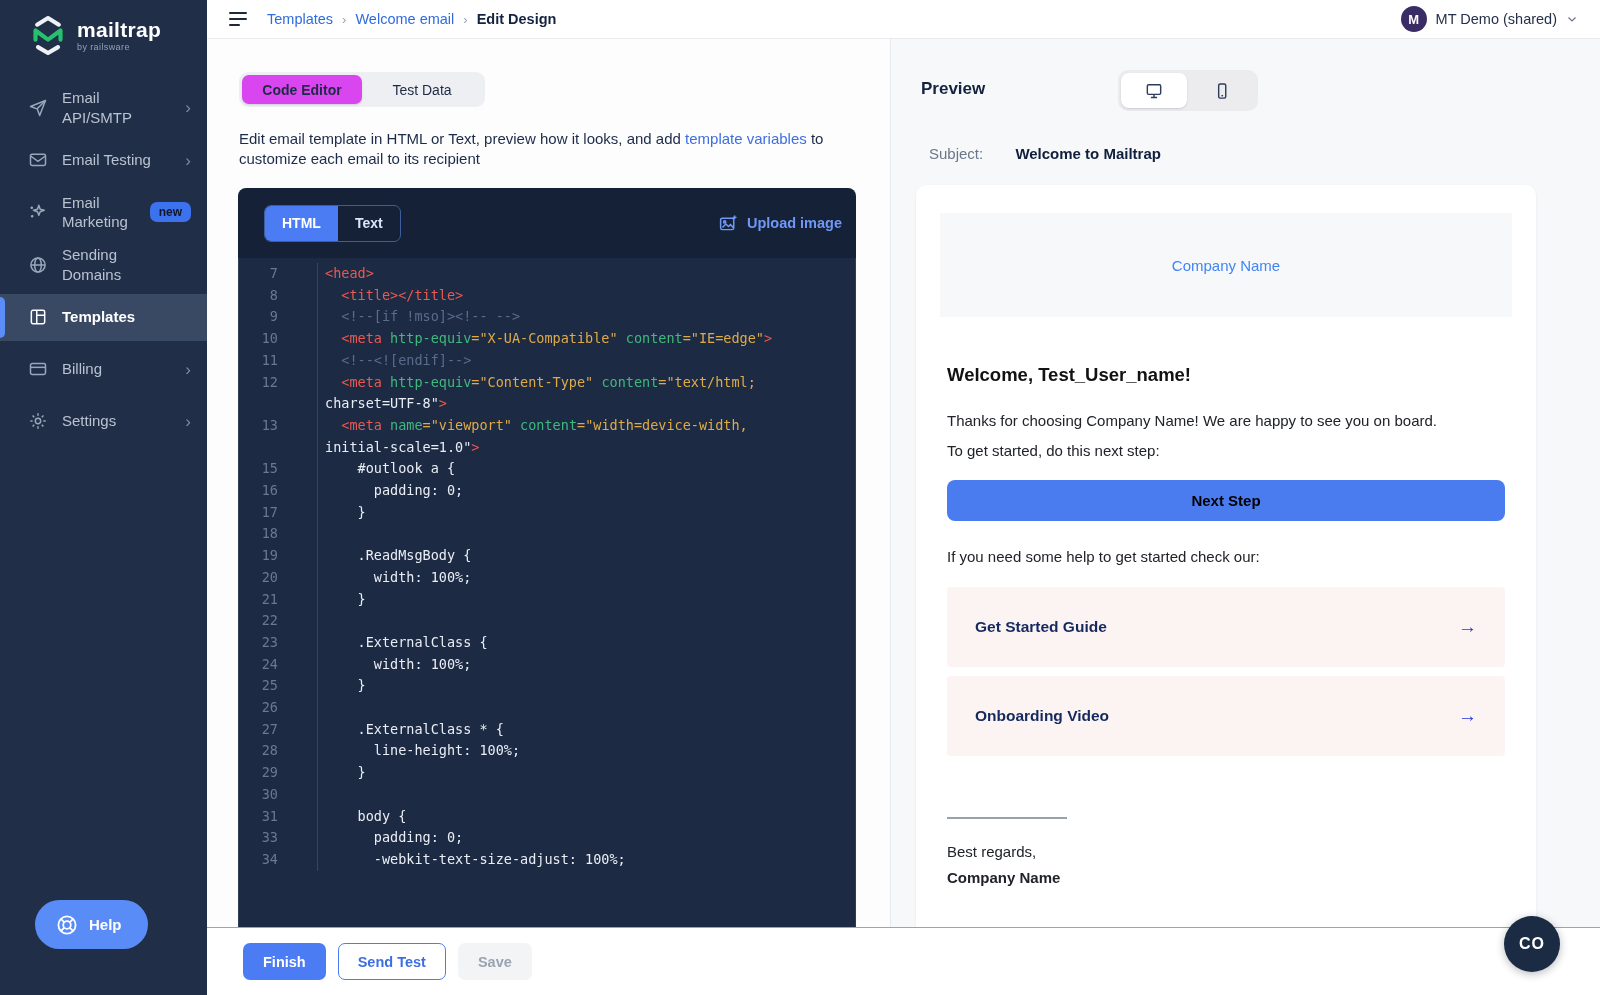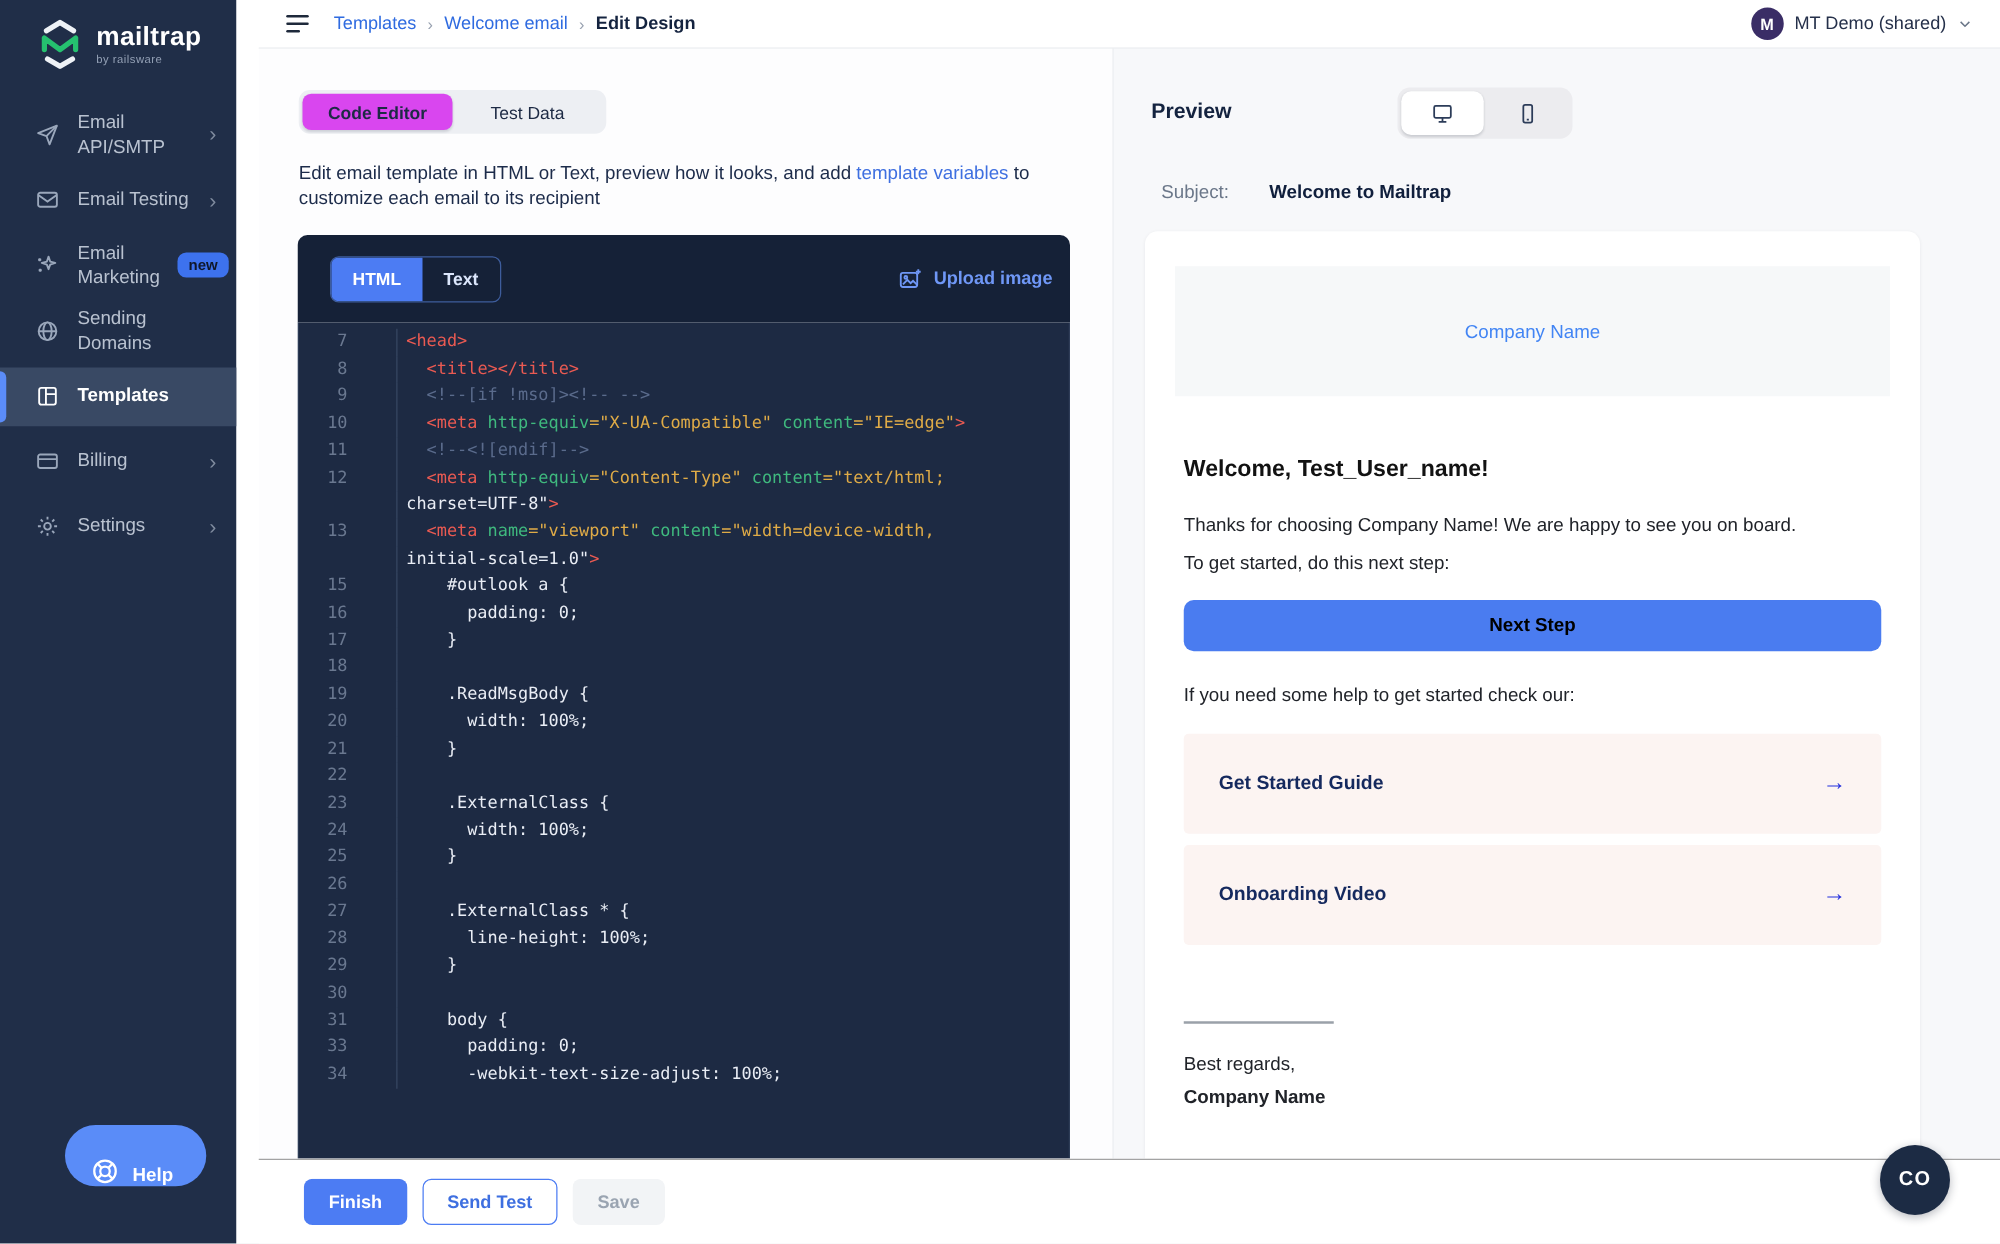--- a/index.html
+++ b/index.html
@@ -1,40 +1,40 @@
 <!DOCTYPE html>
 <html><head>
 <meta charset="utf-8">
 <style>
   * { margin:0; padding:0; box-sizing:border-box; }
   html,body { background:#e9ebee; }
   .app { position:relative; width:1600px; height:995px; background:#fff; overflow:hidden;
          font-family:"Liberation Sans", sans-serif; color:#1c2b4a; }
 
   
-  .sidebar { position:absolute; left:0; top:0; width:189px; height:100%; background:#202e48; }
+  .sidebar { position:absolute; left:0; top:0; width:207px; height:100%; background:#202e48; }
   .logo { position:absolute; left:28px; top:13px; display:flex; align-items:center; gap:9px; cursor:pointer; }
   .logo-word { font-size:21px; font-weight:700; color:#fff; letter-spacing:.3px; display:block; line-height:20px;}
   .logo-sub { font-size:9px; color:#93a0b5; display:block; margin-top:2px; letter-spacing:.4px;}
   .nav { position:absolute; top:84px; left:0; right:0; display:flex; flex-direction:column; }
   .side-item { position:relative; display:flex; align-items:center; gap:14px; min-height:47px;
                padding:4px 16px 4px 28px; margin-bottom:5px; color:#b9c2d0; font-size:15px; cursor:pointer; }
   .side-item .icn { width:20px; height:20px; flex:none; color:#9aa7bb; display:flex; }
   .side-item .icn svg { width:20px; height:20px; }
   .side-item .lbl { line-height:1.32; max-width:96px; }
   .side-item.active { background:#394964; color:#fff; font-weight:700; }
   .side-item.active .icn { color:#fff; }
   .side-item.active::before { content:""; position:absolute; left:0; top:3px; bottom:3px; width:5px;
                background:#5b8cf8; border-radius:0 5px 5px 0; }
   .side-badge { background:#3d72ee; color:#0f172a; font-size:12px; font-weight:700; padding:3px 9px;
                border-radius:7px; margin-left:auto; }
   .side-chev { margin-left:auto; color:#7f8b9e; font-size:17px; line-height:1; }
-  .help-pill { position:absolute; left:52px; bottom:46px; height:49px; padding:0 26px 0 20px; border:none;
+  .help-pill { position:absolute; left:35px; bottom:46px; height:49px; padding:0 26px 0 20px; border:none;
                border-radius:26px; background:#5a8cf8; color:#fff; font-size:15px; font-weight:700;
-               display:flex; align-items:flex-end; gap:10px; cursor:pointer; font-family:inherit; }
+               display:flex; align-items:center; gap:10px; cursor:pointer; font-family:inherit; }
   .help-pill svg { width:24px; height:24px; }
 
   
   .topbar { position:absolute; left:207px; right:0; top:0; height:39px; background:#fff;
             border-bottom:1px solid #e8eaee; display:flex; align-items:center; padding:0 22px; gap:20px; }
   .menu-icon { display:flex; flex-direction:column; gap:3.5px; cursor:pointer; width:18px; }
   .menu-icon i { display:block; height:2.4px; background:#1e293b; border-radius:2px; }
   .menu-icon i:nth-child(1){ width:18px; } .menu-icon i:nth-child(2){ width:18px; } .menu-icon i:nth-child(3){ width:11px; }
   .breadcrumb { display:flex; align-items:center; gap:9px; font-size:14.5px; }
   .crumb-link { color:#2f6be0; cursor:pointer; }

